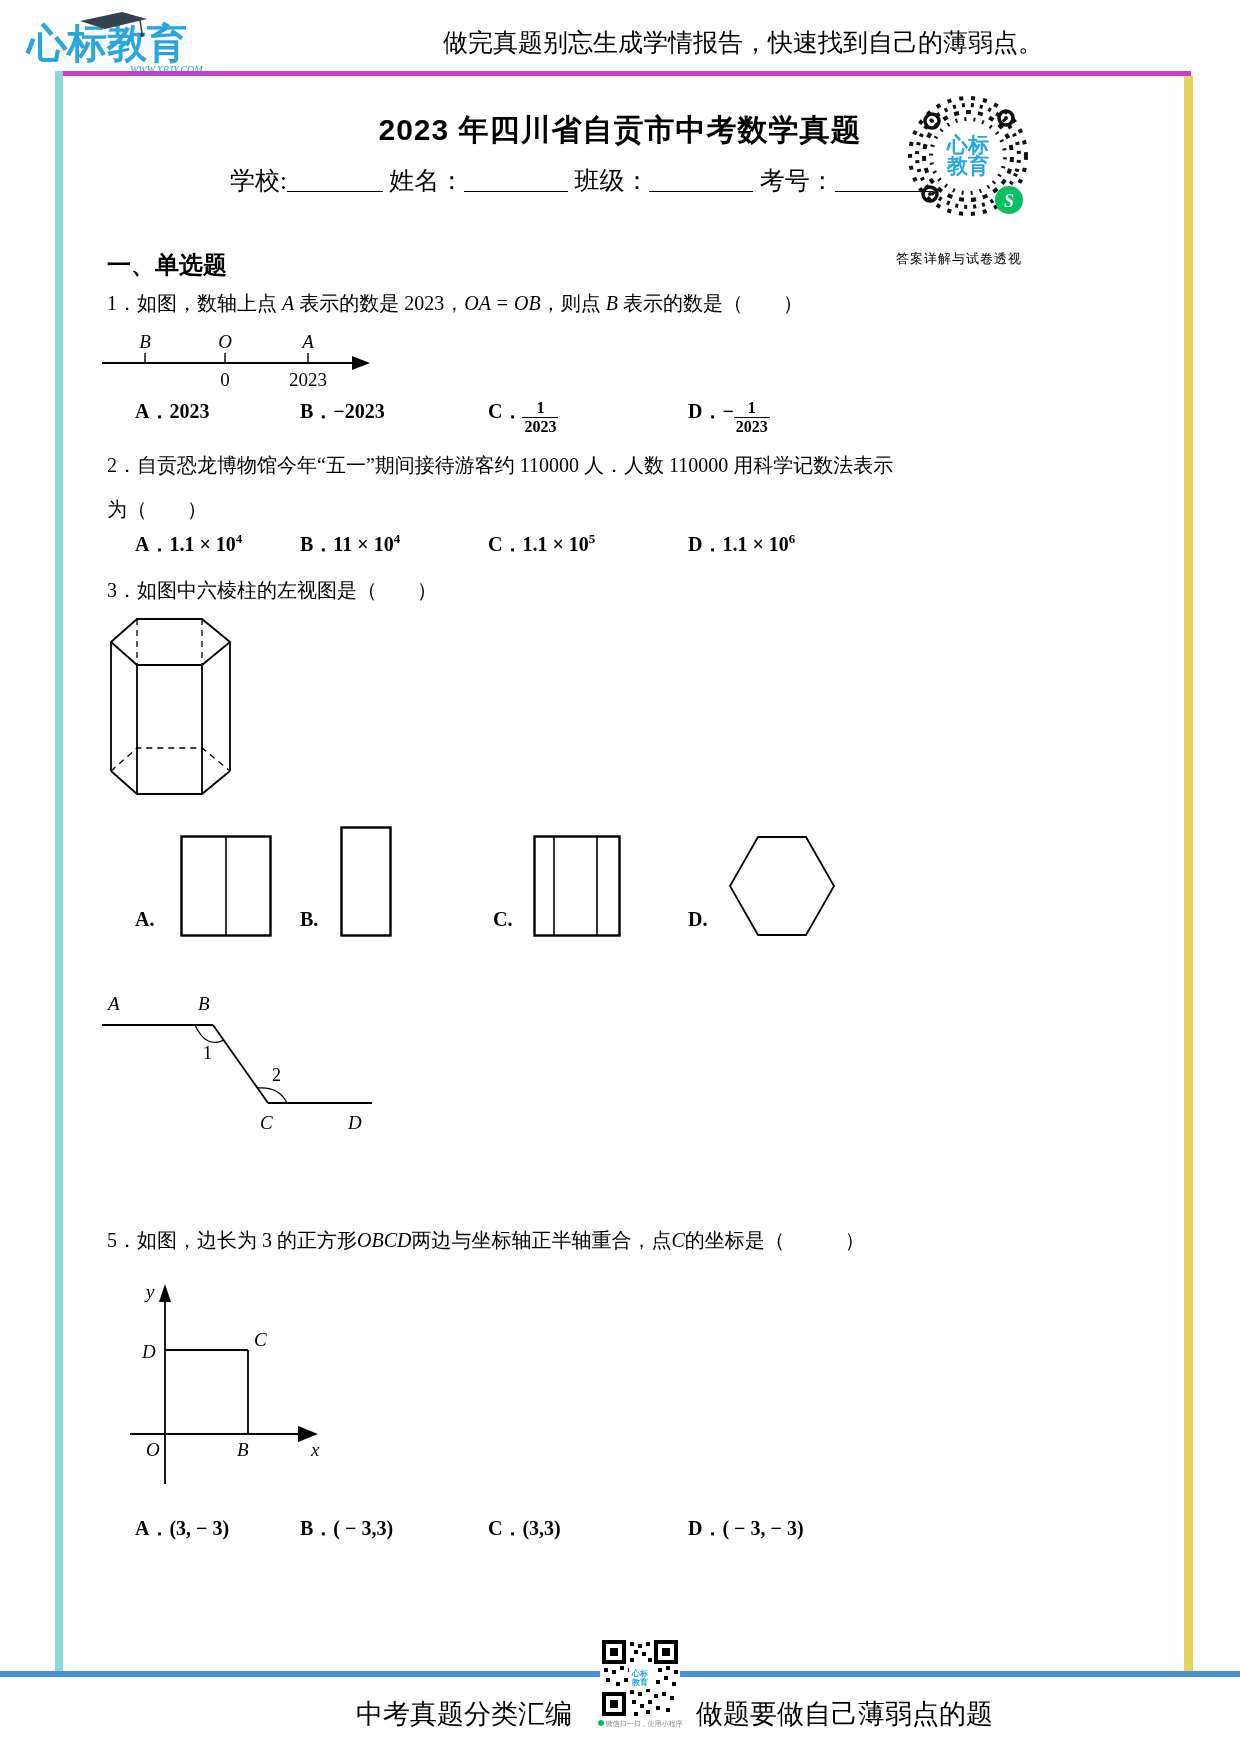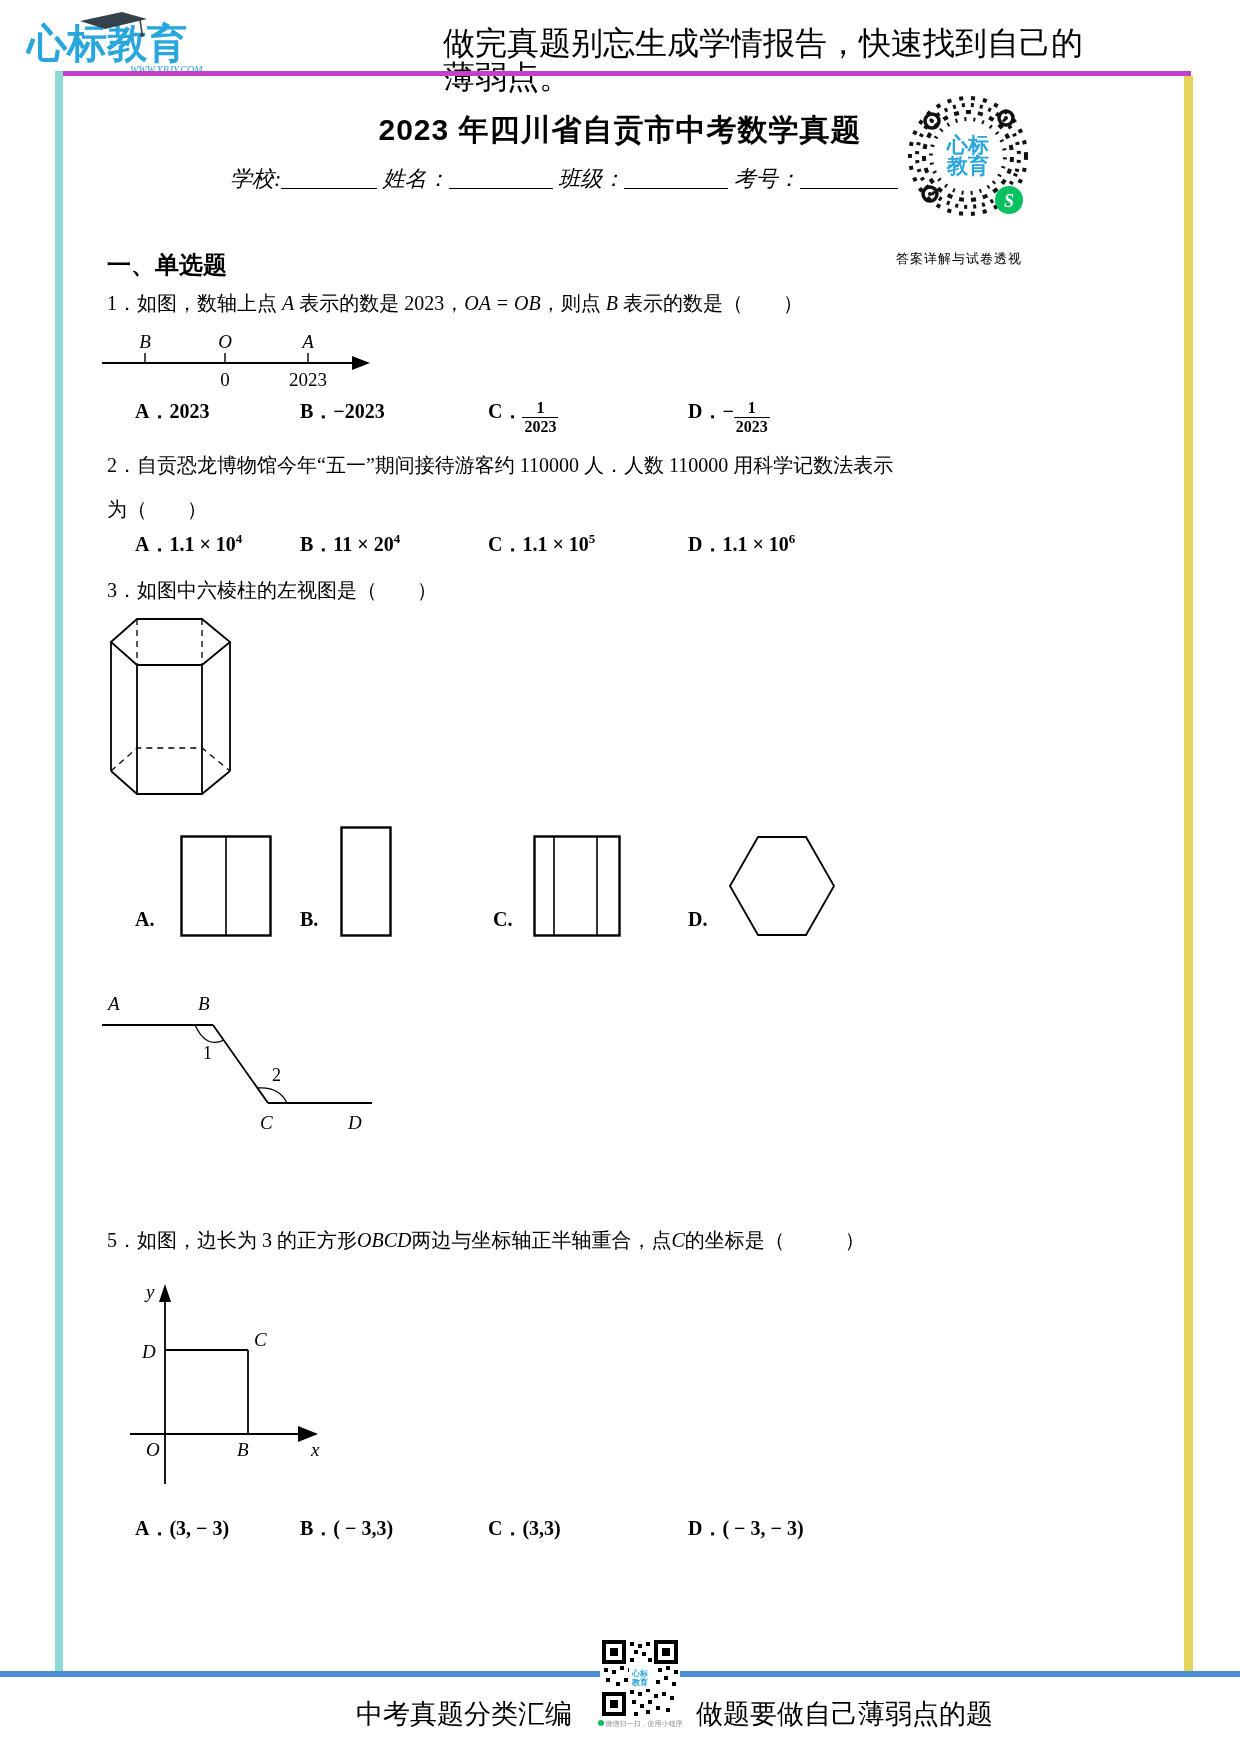--- a/index.html
+++ b/index.html
@@ -8,24 +8,24 @@
   .abs{position:absolute;}
   .sans{font-family:"Liberation Sans","DejaVu Sans",sans-serif;}
   .serif{font-family:"Liberation Serif","DejaVu Serif",serif;}
   .it{font-style:italic;}
   
   .line-top{left:55px;top:71px;width:1136px;height:5px;background:#c440c4;}
   .bar-left{left:55px;top:71px;width:8px;height:1604px;background:#8ed8d5;}
   .bar-right{left:1184px;top:76px;width:9px;height:1599px;background:#e5d45c;}
   .line-bottom{left:0;top:1671px;width:1240px;height:6px;background:#4a8fd3;}
   
-  .slogan{left:443px;top:26px;width:640px;font-size:32px;line-height:34px;}
+  .slogan{left:443px;top:26px;width:640px;font-size:25px;line-height:34px;}
   
   .title{left:0;top:110px;width:1240px;text-align:center;font-size:30px;font-weight:bold;letter-spacing:1px;}
-  .fields{left:230px;top:164px;width:760px;font-size:22px;white-space:nowrap;font-style:italic;}
+  .fields{left:230px;top:164px;width:760px;font-size:25px;white-space:nowrap;}
   .blank{display:inline-block;border-bottom:1px solid #000;height:19px;vertical-align:-3px;}
   .qr-caption{left:896px;top:250px;width:150px;font-size:13px;letter-spacing:1px;}
   
   .sec-title{left:107px;top:249px;font-size:24px;font-weight:bold;}
   
   .stem{font-size:20px;line-height:30px;white-space:nowrap;}
   .optrow{position:absolute;width:1060px;}
   .opt{position:absolute;top:0;font-size:20px;white-space:nowrap;font-weight:bold;}
   .frac{display:inline-block;vertical-align:-14px;text-align:center;font-size:16px;line-height:1.15;}
   .frac .num{display:block;padding:0 4px;border-bottom:1.2px solid #000;}
@@ -113,21 +113,21 @@
     <span class="opt" style="left:165px;top:12px"><span>B．</span><span>−2023</span></span>
     <span class="opt" style="left:353px;top:12px"><span>C．</span><span class="frac"><span class="num">1</span><span class="den">2023</span></span></span>
     <span class="opt" style="left:553px;top:12px"><span>D．</span><span>−</span><span class="frac"><span class="num">1</span><span class="den">2023</span></span></span>
   </div>
 
   <div class="abs stem" style="left:107px;top:450px">2．自贡恐龙博物馆今年“五一”期间接待游客约 110000 人．人数 110000 用科学记数法表示</div>
   <div class="abs stem" style="left:107px;top:494px">为（　　）</div>
 
   <div class="abs optrow" style="left:135px;top:531px;height:34px">
     <span class="opt" style="left:0"><span>A．</span><span>1.1 × 10</span><sup>4</sup></span>
-    <span class="opt" style="left:165px"><span>B．</span><span>11 × 20</span><sup>4</sup></span>
+    <span class="opt" style="left:165px"><span>B．</span><span>11 × 10</span><sup>4</sup></span>
     <span class="opt" style="left:353px"><span>C．</span><span>1.1 × 10</span><sup>5</sup></span>
     <span class="opt" style="left:553px"><span>D．</span><span>1.1 × 10</span><sup>6</sup></span>
   </div>
 
   <div class="abs stem" style="left:107px;top:575px">3．如图中六棱柱的左视图是（　　）</div>
 
   <svg class="abs" style="left:103px;top:608px" width="135" height="205" viewBox="0 0 135 205">
     <g stroke="#000" stroke-width="1.8" fill="none">
       <polygon points="8,34 34,11 99,11 127,34 99,57 34,57"></polygon>
       <line x1="34" y1="11" x2="34" y2="57" stroke-dasharray="6 5" stroke-width="1.3"></line>

